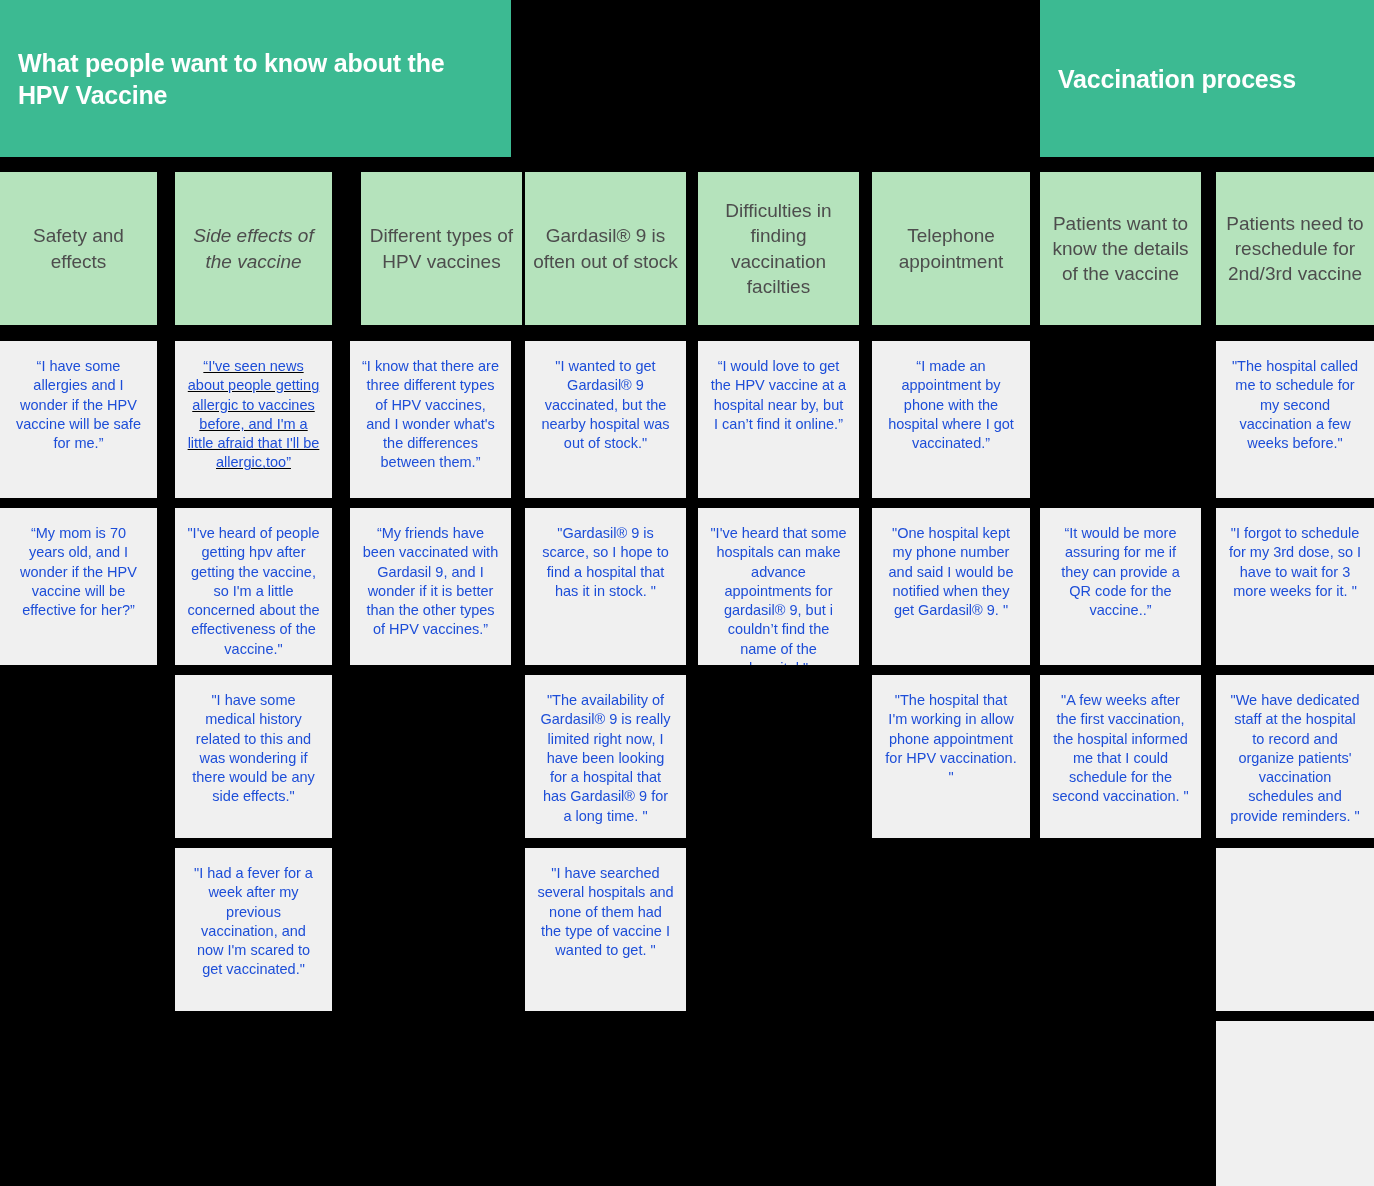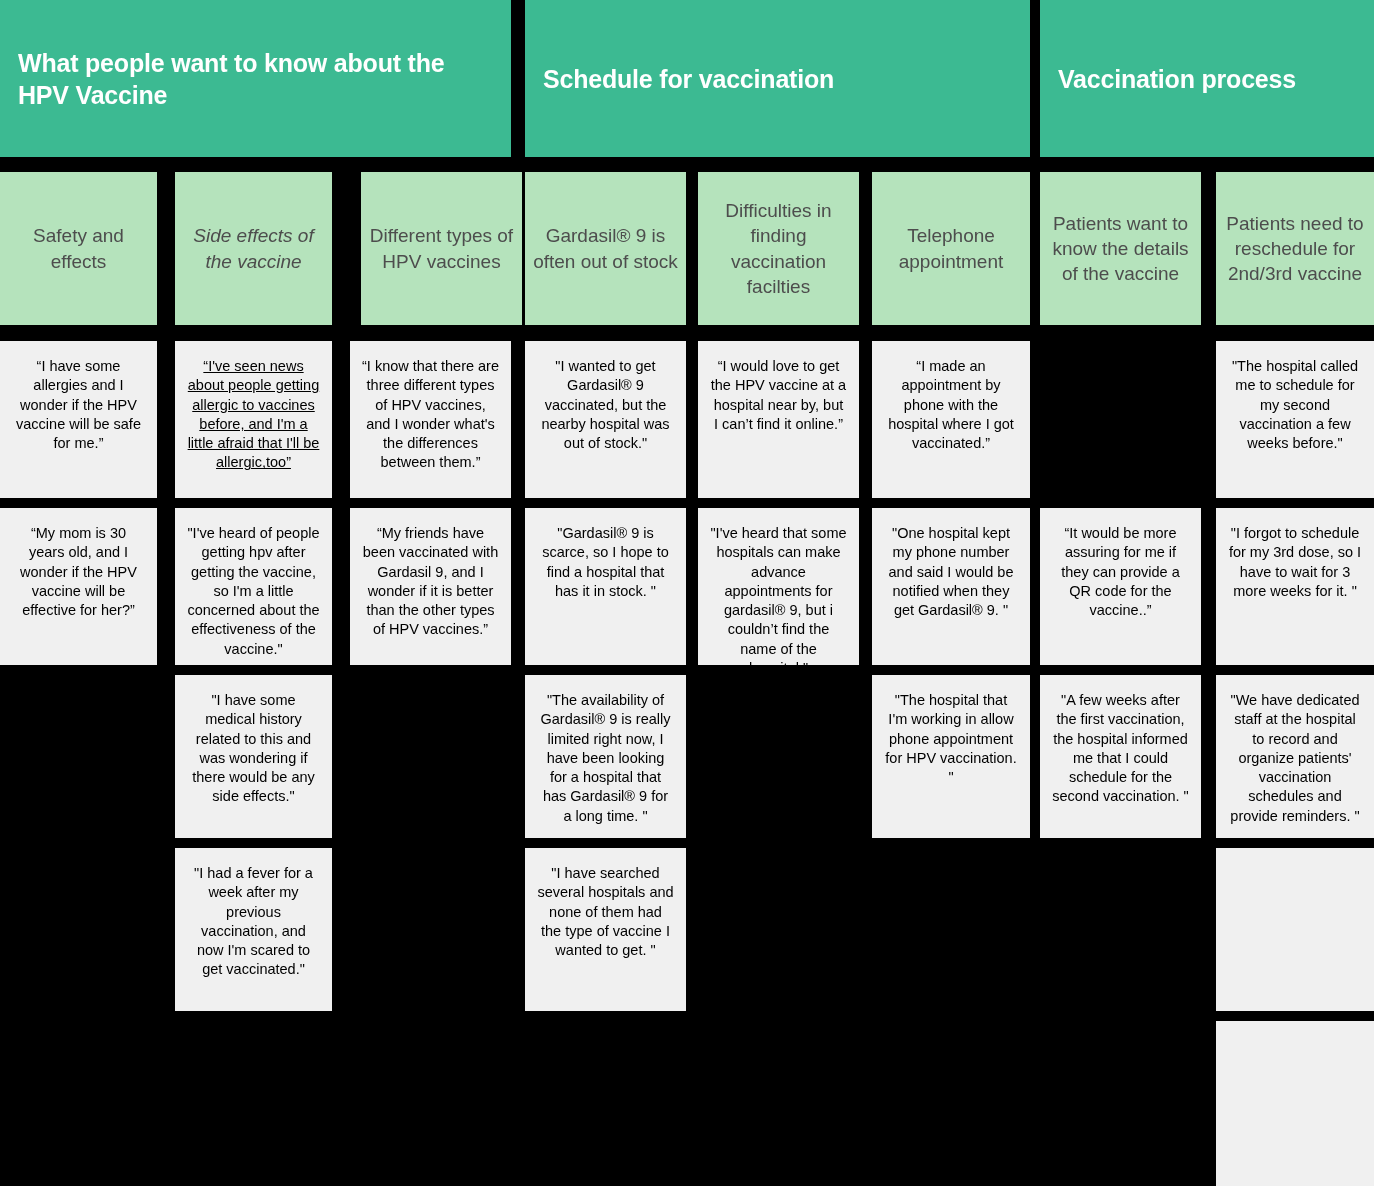--- a/index.html
+++ b/index.html
@@ -78,40 +78,37 @@
 
   
   .quote-card {
     position: absolute;
     background: #f0f0f0;
     box-sizing: border-box;
     padding: 16px 12px 10px 12px;
     overflow: hidden;
   }
   .quote-text {
-    color: #000000;
+    color: #1d4ed8;
     font-size: 14.5px;
     line-height: 1.33;
     text-align: center;
     width: 100%;
     display: block;
   }
 </style>
 </head>
 <body>
 
 <div id="board">
 
   <div class="theme-row">
       <div class="theme-card" style="left: 0px; width: 511px;">
         <div class="theme-title">What people want to know about the HPV Vaccine</div>
       </div>
-      <div class="theme-card" style="left: 525px; width: 505px;">
-        <div class="theme-title">Schedule for vaccination</div>
-      </div>
       <div class="theme-card" style="left: 1040px; width: 334px;">
         <div class="theme-title">Vaccination process</div>
       </div>
     </div>
 
   <div class="subcat-row">
       <div class="subcat-card" style="left: 0px; width: 157px;">
         <div class="subcat-label">Safety and effects</div>
       </div>
       <div class="subcat-card" style="left: 175px; width: 157px; font-style: italic;">
@@ -134,21 +131,21 @@
       </div>
       <div class="subcat-card" style="left: 1216px; width: 158px;">
         <div class="subcat-label">Patients need to reschedule for 2nd/3rd vaccine</div>
       </div>
     </div>
 
 <div class="quote-card" style="left: 0px; width: 157px; top: 341px; height: 157px;">
       <span class="quote-text">“I have some allergies and I wonder if the HPV vaccine will be safe for me.”</span>
     </div>
     <div class="quote-card" style="left: 0px; width: 157px; top: 508px; height: 157px;">
-      <span class="quote-text">“My mom is 30 years old, and I wonder if the HPV vaccine will be effective for her?”</span>
+      <span class="quote-text">“My mom is 70 years old, and I wonder if the HPV vaccine will be effective for her?”</span>
     </div>
     <div class="quote-card" style="left: 175px; width: 157px; top: 341px; height: 157px; text-decoration: underline;">
       <span class="quote-text">“I've seen news about people getting allergic to vaccines before, and I'm a little afraid that I'll be allergic,too”</span>
     </div>
     <div class="quote-card" style="left: 175px; width: 157px; top: 508px; height: 157px;">
       <span class="quote-text">"I've heard of people getting hpv after getting the vaccine, so I'm a little concerned about the effectiveness of the vaccine."</span>
     </div>
     <div class="quote-card" style="left: 175px; width: 157px; top: 675px; height: 163px;">
       <span class="quote-text">"I have some medical history related to this and was wondering if there would be any side effects."</span>
     </div>

